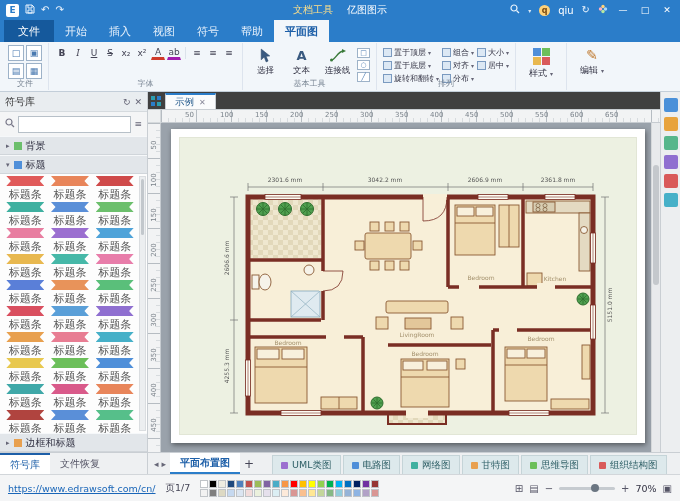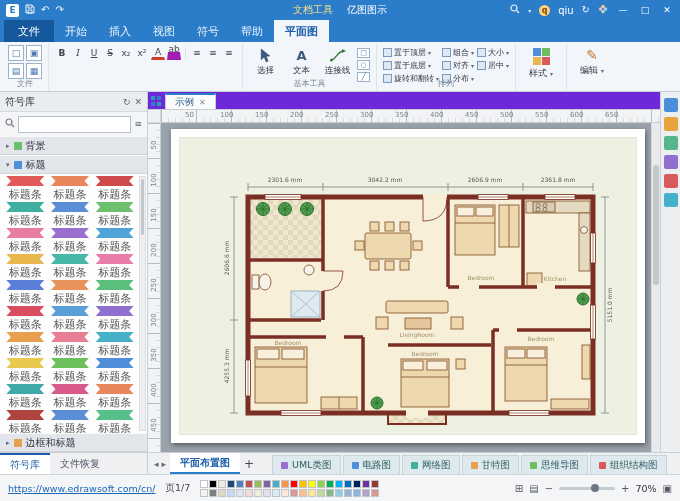--- a/index.html
+++ b/index.html
@@ -29,21 +29,21 @@
   .rgroup-label{position:absolute;bottom:1px;left:0;right:0;text-align:center;font-size:8px;color:#7a8694}
   .grid2{display:grid;grid-template-columns:16px 16px;grid-auto-rows:16px;gap:2px}
   .gicon{border:1px solid #9db2c8;background:#fff;display:flex;align-items:center;justify-content:center;font-size:9px;color:#4a7ab0}
   .font-rows{display:flex;flex-direction:column;gap:2px}
   .frow{display:flex;gap:2px;align-items:center}
   .fselect{height:15px;background:#fff;border:1px solid #aab8c6;display:flex;align-items:center;justify-content:space-between;padding:0 3px;font-size:9px;color:#333}
   .fsel-family{width:56px}.fsel-size{width:27px}
   .fbtn{min-width:14px;height:15px;display:flex;align-items:center;justify-content:center;font-size:9px;color:#445;border:1px solid transparent}
   .fbtn.b{font-weight:bold}.fbtn.i{font-style:italic;font-family:"DejaVu Serif",serif}.fbtn.u{text-decoration:underline}.fbtn.s{text-decoration:line-through}
   .fbtn.colorA{border-bottom:3px solid #d03a2a;height:15px}
-  .fbtn.hl{border-bottom:8px solid #a21caf}
+  .fbtn.hl{border-bottom:3px solid #a21caf}
   .vsep{width:1px;height:26px;background:#dbe2ea;margin:0 2px;align-self:center}
   .btool{width:33px;display:flex;flex-direction:column;align-items:center;gap:1px;padding-top:2px}
   .btool .bicon{height:17px;display:flex;align-items:center;justify-content:center}
   .btool .blabel{font-size:8.5px;color:#334;white-space:nowrap}
   .bmini{display:flex;flex-direction:column;gap:2px;padding-top:3px}
   .mini{width:13px;height:10px;border:1px solid #9db2c8;background:#fff;font-size:7px;color:#4a7ab0;display:flex;align-items:center;justify-content:center}
   .acol{display:flex;flex-direction:column;gap:1px;padding-top:1px}
   .aitem{display:flex;align-items:center;gap:2px;height:12px;font-size:8px;color:#334;white-space:nowrap}
   .aicon{width:9px;height:9px;border:1px solid #7a9ac0;background:#dce8f4;flex:0 0 auto}
   .caret{font-size:6px;color:#667}
@@ -66,21 +66,21 @@
   .acc-caret{font-size:7px;color:#667}
   .sym-grid{flex:1;background:#fdfdfd;position:relative;display:grid;grid-template-columns:repeat(3,1fr);grid-auto-rows:26px;gap:0 2px;padding:2px 11px 2px 4px;overflow:hidden}
   .sym{display:flex;flex-direction:column;align-items:center;gap:1px;overflow:hidden}
   .sym-shape{width:38px;height:13px;clip-path:polygon(0 0,100% 0,88% 50%,100% 100%,0 100%,12% 50%)}
   .sym-label{font-size:11px;color:#555}
   .sym-scrollbar{position:absolute;right:1px;top:2px;bottom:2px;width:7px;background:#eceef0;border:1px solid #dadde0}
   .sym-thumb{position:absolute;left:1px;right:1px;top:2px;height:56px;background:#c2c7cc;border-radius:3px}
 
   
   .canvas-col{flex:1;display:flex;flex-direction:column;min-width:0}
-  .doc-tabs{height:18px;background:#6d28d9;display:flex;align-items:stretch;border-bottom:1px solid #c9ced3;padding-left:3px;gap:4px}
+  .doc-tabs{height:18px;background:#404040;display:flex;align-items:stretch;border-bottom:1px solid #c9ced3;padding-left:3px;gap:4px}
   .dicon-wrap{display:flex;align-items:center}
   .dtab{display:flex;align-items:center;gap:5px;background:#fafbfc;border:1px solid #c9ced3;border-bottom:none;border-top:2px solid #2b7dc9;padding:0 9px;font-size:9.5px;color:#245a8c;margin-top:1px}
   .dclose{font-size:8px;color:#889}
   .ruler-row{height:13px;display:flex;background:#f2f3f4}
   .ruler-corner{width:13px;background:#eef0f1;border-right:1px solid #d5d9dc;border-bottom:1px solid #d5d9dc}
   .ruler-h{flex:1;position:relative;border-bottom:1px solid #c6cbd0;background-color:#f2f3f4;
     background-image:repeating-linear-gradient(to right,#b6bcc2 0 1px,transparent 1px 35px),repeating-linear-gradient(to right,#d7dbde 0 1px,transparent 1px 7px);
     background-size:100% 100%,100% 35%;background-position:0 0,0 100%;background-repeat:no-repeat}
   .rnum{position:absolute;top:1px;font-size:7px;color:#7a828a}
   .canvas-body{flex:1;display:flex;min-height:0}
@@ -206,20 +206,21 @@
         <span class="fbtn">x₂</span>
         <span class="fbtn">x²</span>
         <span class="fbtn colorA">A</span>
         <span class="fbtn hl">ab</span>
         <span class="vsep" style="height:12px"></span>
         <span class="fbtn">≡</span>
         <span class="fbtn">≡</span>
         <span class="fbtn">≡</span>
       </div>
     </div>
+    <div class="rgroup-label">字体</div>
   </div>
 
   <div class="rgroup">
     <div class="btool">
       <span class="bicon">
         <svg width="13" height="15" viewBox="0 0 12 14">
             <path d="M2,1 L2,11 L4.8,8.4 L6.6,13 L8.4,12.2 L6.6,7.8 L10,7.4 Z" fill="#3a5a80" stroke="#2a4666" stroke-width="0.5"></path>
           </svg>
       </span>
       <span class="blabel">选择</span>

